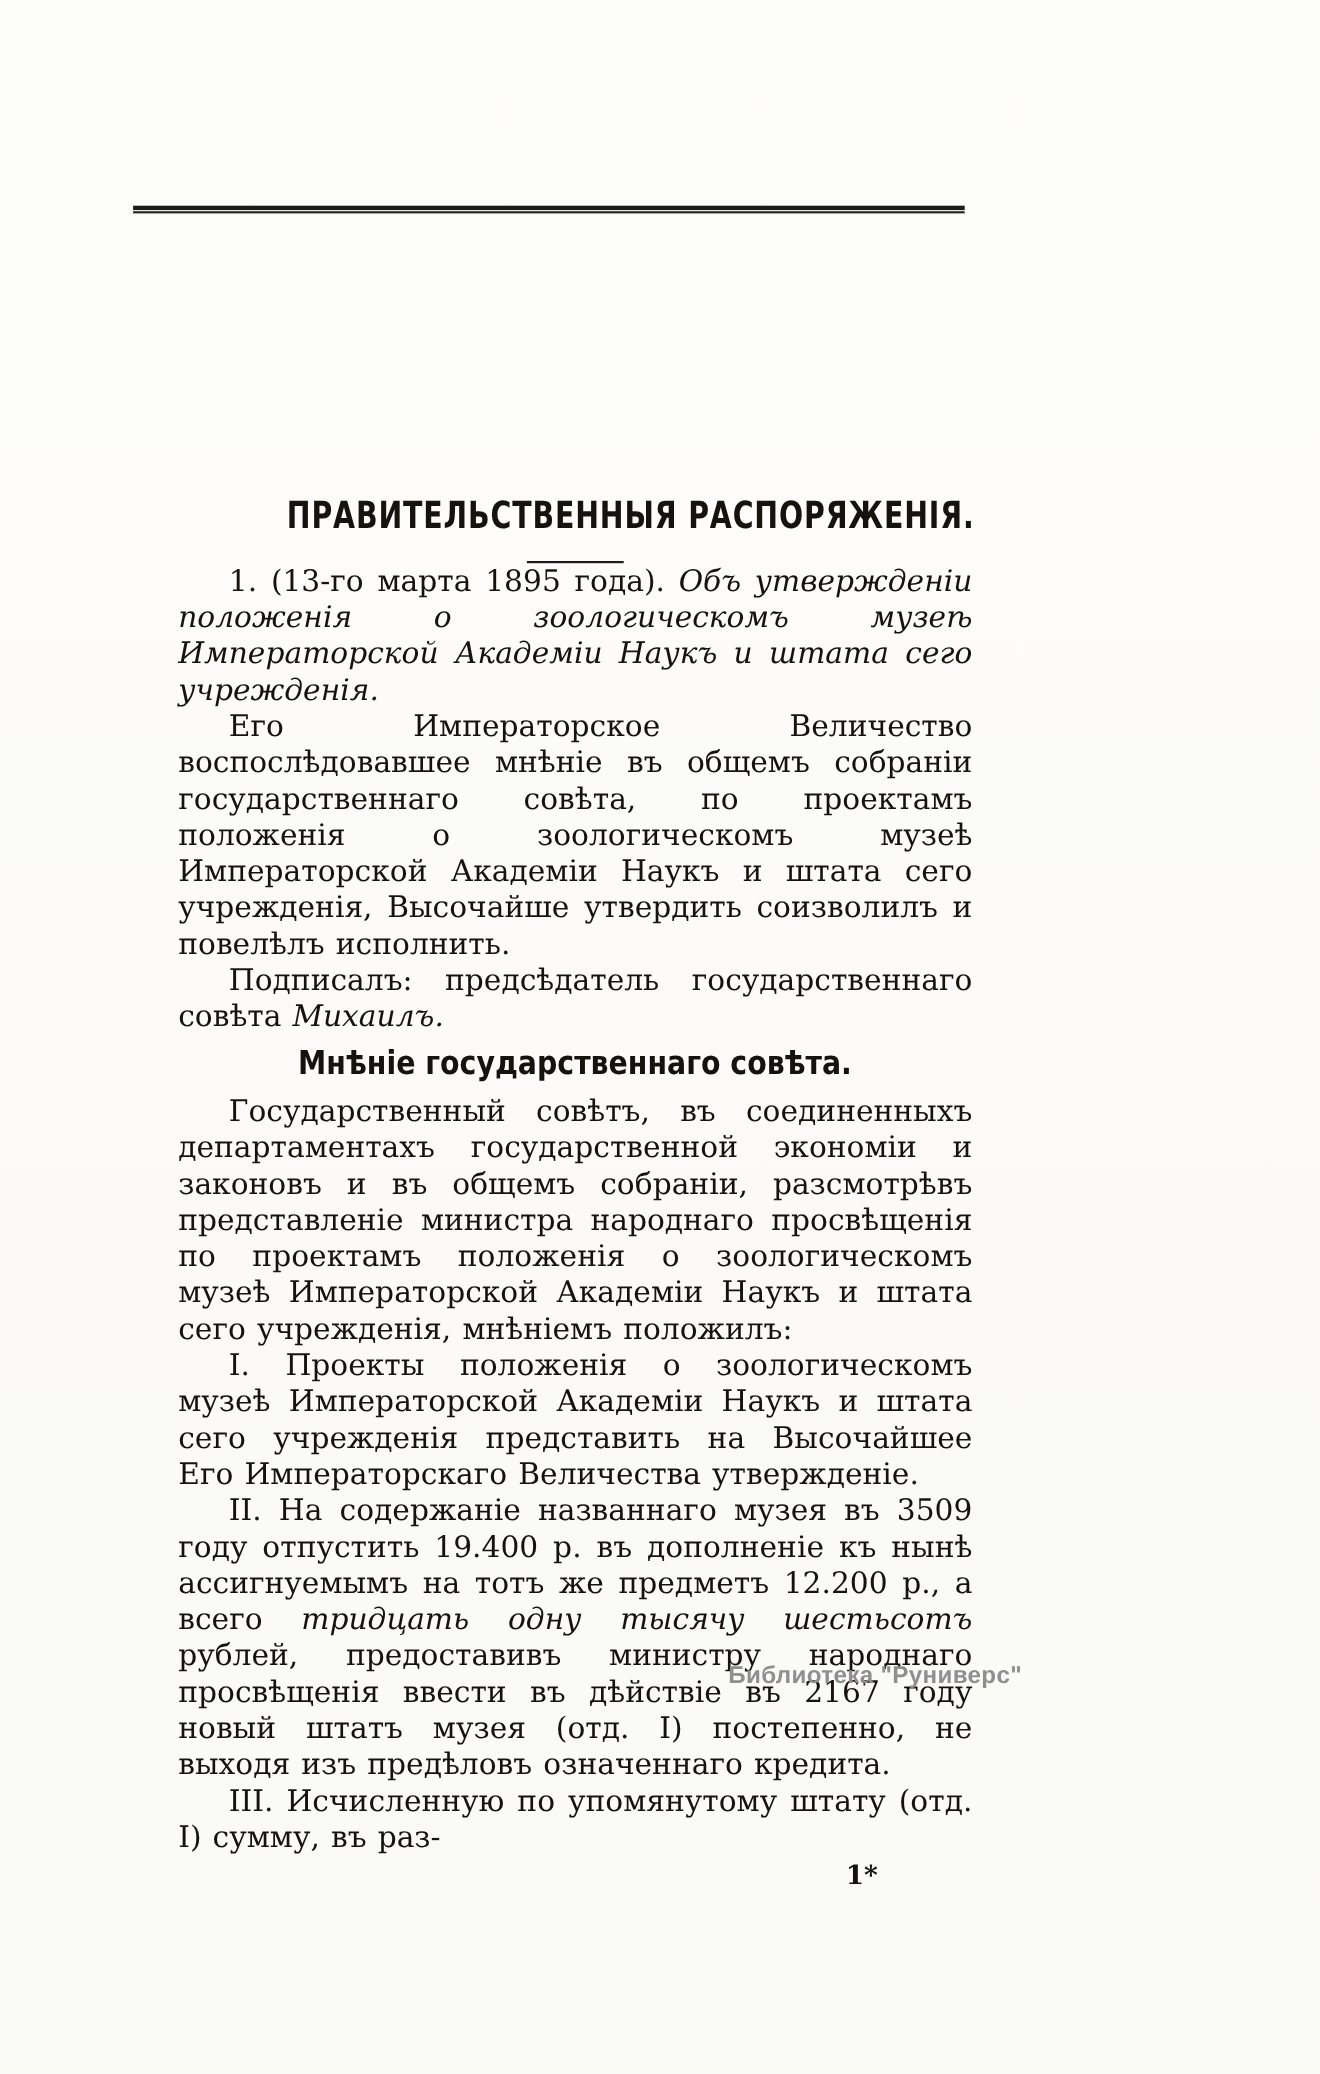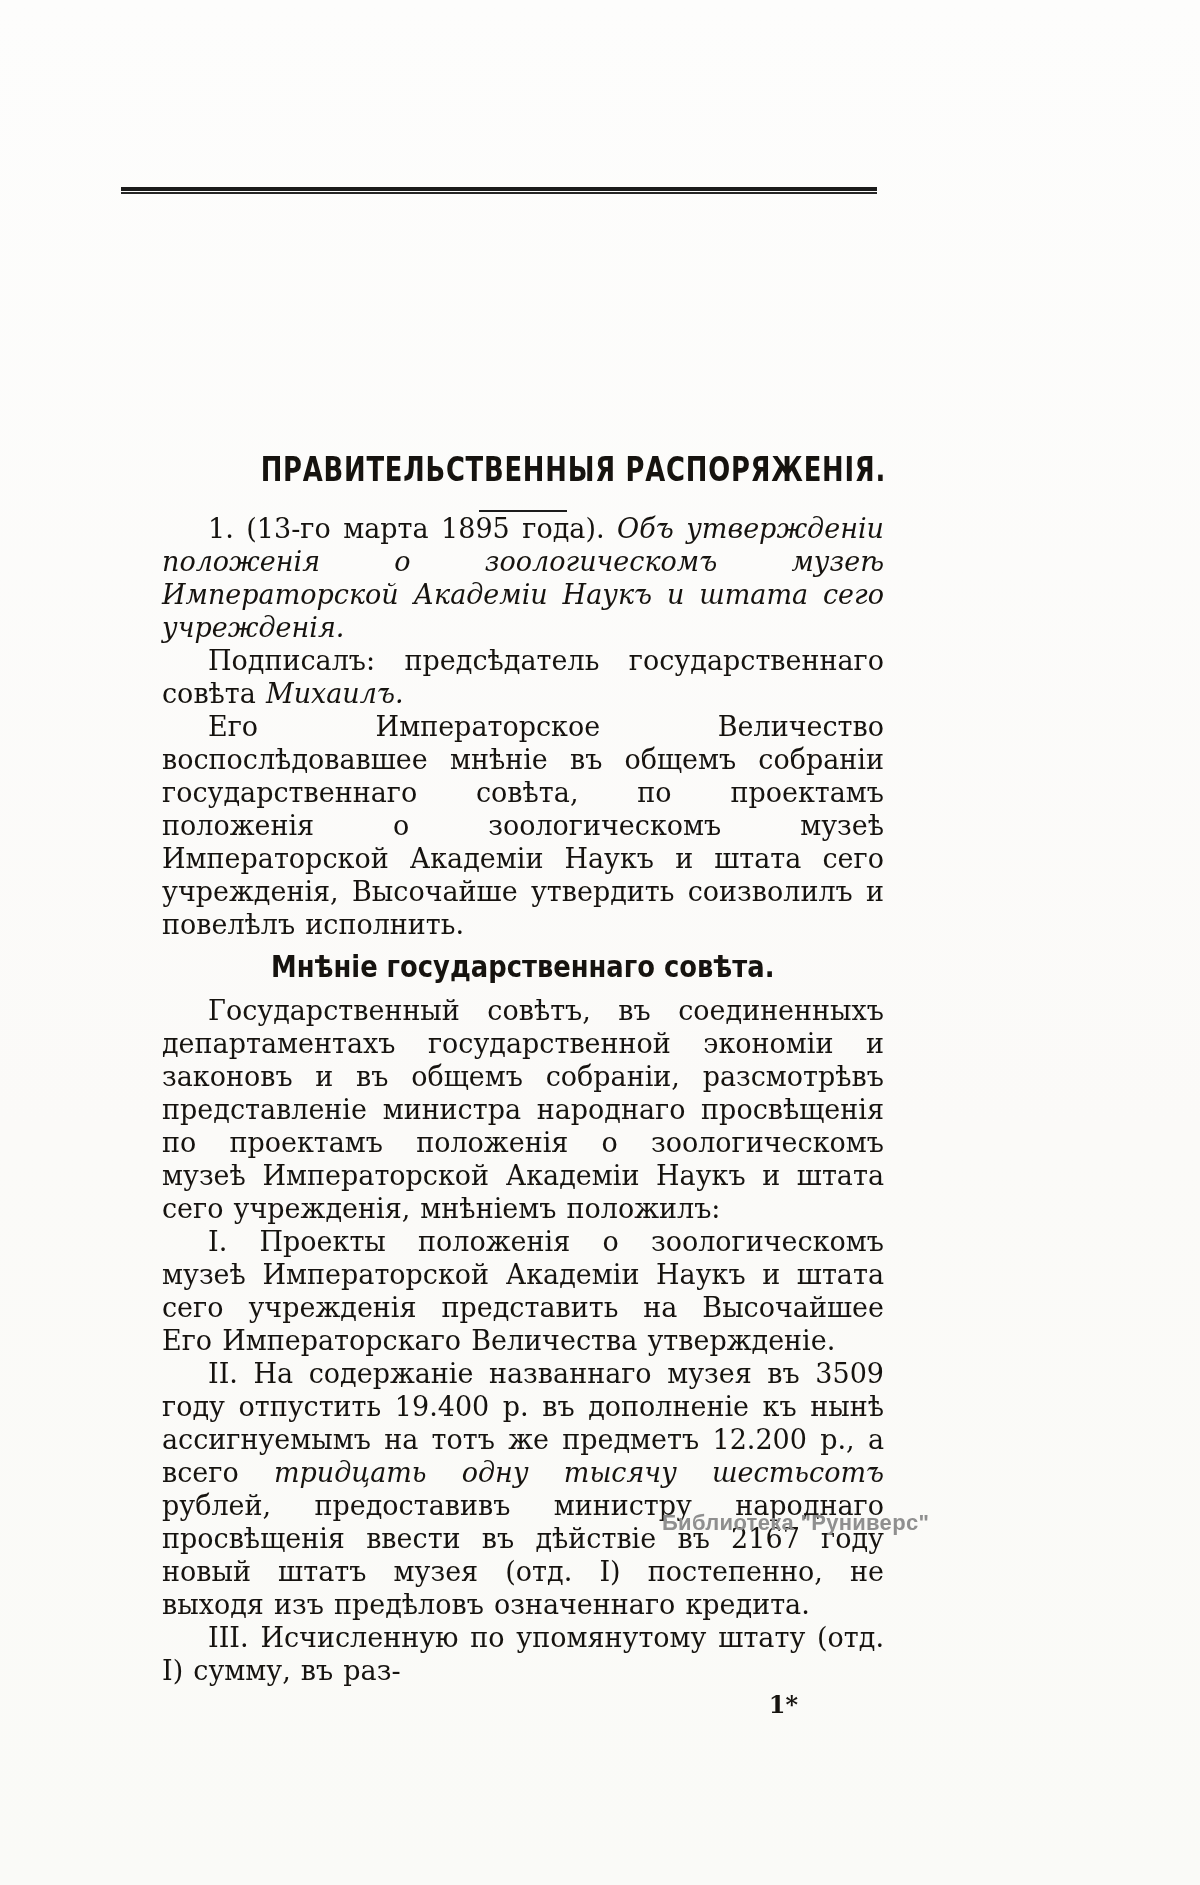--- a/index.html
+++ b/index.html
@@ -118,23 +118,23 @@
 
   <div class="content">
 
     <h1 class="doc-title"><span class="cond-title">ПРАВИТЕЛЬСТВЕННЫЯ РАСПОРЯЖЕНІЯ.</span></h1>
 
     <div class="title-divider"></div>
 
 
     <p class="para"><span>1. (13-го марта 1895 года). </span><i>Объ утвержденіи положенія о зоологическомъ музеѣ Императорской Академіи Наукъ и штата сего учрежденія.</i></p>
 
+    <p class="para">Его Императорское Величество воспослѣдовавшее мнѣніе въ общемъ собраніи государственнаго совѣта, по проектамъ положенія о зоологическомъ музеѣ Императорской Академіи Наукъ и штата сего учрежденія, Высочайше утвердить соизволилъ и повелѣлъ исполнить.</p>
+
     <p class="para"><span>Подписалъ: предсѣдатель государственнаго совѣта </span><i>Михаилъ.</i></p>
-
-    <p class="para">Его Императорское Величество воспослѣдовавшее мнѣніе въ общемъ собраніи государственнаго совѣта, по проектамъ положенія о зоологическомъ музеѣ Императорской Академіи Наукъ и штата сего учрежденія, Высочайше утвердить соизволилъ и повелѣлъ исполнить.</p>
 
     <h3 class="subheading"><span class="cond-sub">Мнѣніе государственнаго совѣта.</span></h3>
 
     <p class="para">Государственный совѣтъ, въ соединенныхъ департаментахъ государственной экономіи и законовъ и въ общемъ собраніи, разсмотрѣвъ представленіе министра народнаго просвѣщенія по проектамъ положенія о зоологическомъ музеѣ Императорской Академіи Наукъ и штата сего учрежденія, мнѣніемъ положилъ:</p>
 
     <p class="para">І. Проекты положенія о зоологическомъ музеѣ Императорской Академіи Наукъ и штата сего учрежденія представить на Высочайшее Его Императорскаго Величества утвержденіе.</p>
 
     <p class="para"><span>ІІ. На содержаніе названнаго музея въ 3509 году отпустить 19.400 р. въ дополненіе къ нынѣ ассигнуемымъ на тотъ же предметъ 12.200 р., а всего </span><i>тридцать одну тысячу шестьсотъ</i><span> рублей, предоставивъ министру народнаго просвѣщенія ввести въ дѣйствіе въ 2167 году новый штатъ музея (отд. І) постепенно, не выходя изъ предѣловъ означеннаго кредита.</span></p>
 
     <p class="para">ІІІ. Исчисленную по упомянутому штату (отд. І) сумму, въ раз-</p>

